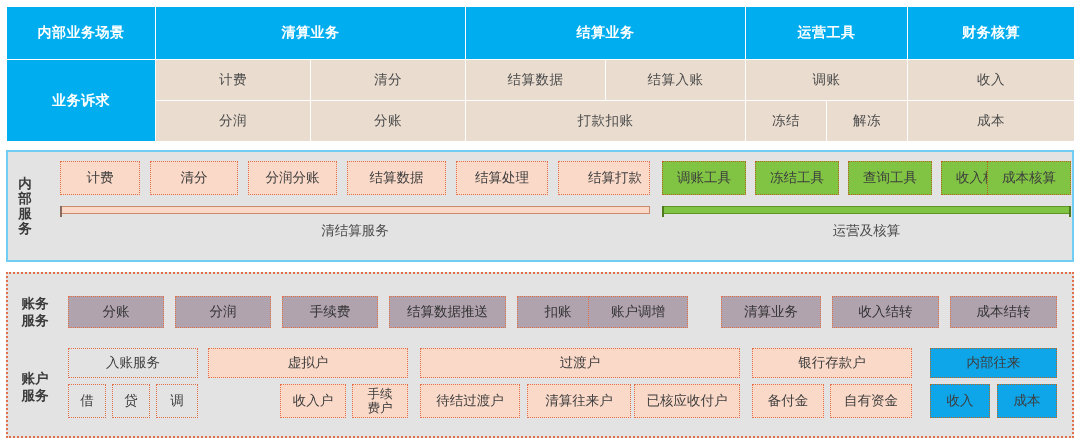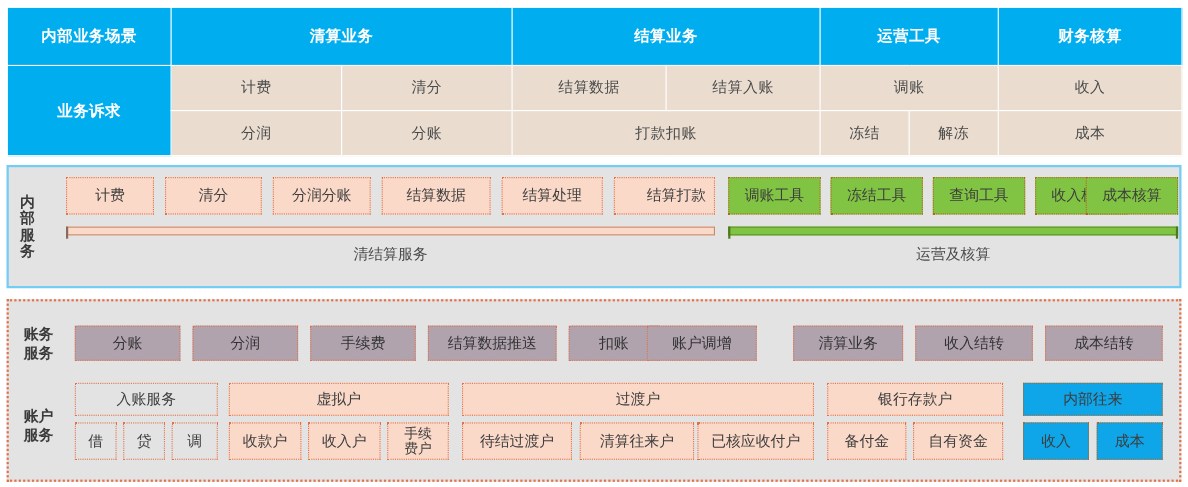--- a/index.html
+++ b/index.html
@@ -231,21 +231,20 @@
       <span>账户</span>
       <span>服务</span>
     </div>
 
     <div class="abox clear" style="left:60px;top:74px;width:130px;height:30px;">入账服务</div>
     <div class="abox clear" style="left:60px;top:110px;width:38px;height:34px;">借</div>
     <div class="abox clear" style="left:104px;top:110px;width:38px;height:34px;">贷</div>
     <div class="abox clear" style="left:148px;top:110px;width:42px;height:34px;">调</div>
 
     <div class="abox pink" style="left:200px;top:74px;width:200px;height:30px;">虚拟户</div>
-    <div class="abox pink" style="left:200px;top:110px;width:66px;height:34px;">收款户</div>
     <div class="abox pink" style="left:272px;top:110px;width:66px;height:34px;">收入户</div>
     <div class="abox pink" style="left:344px;top:110px;width:56px;height:34px;white-space:pre-line;font-size:12.5px;">手续
 费户</div>
 
     <div class="abox pink" style="left:412px;top:74px;width:320px;height:30px;">过渡户</div>
     <div class="abox pink" style="left:412px;top:110px;width:100px;height:34px;">待结过渡户</div>
     <div class="abox pink" style="left:519px;top:110px;width:104px;height:34px;">清算往来户</div>
     <div class="abox pink" style="left:744px;top:74px;width:160px;height:30px;">银行存款户</div>
 
     <div class="abox pink" style="left:626px;top:110px;width:106px;height:34px;">已核应收付户</div>

